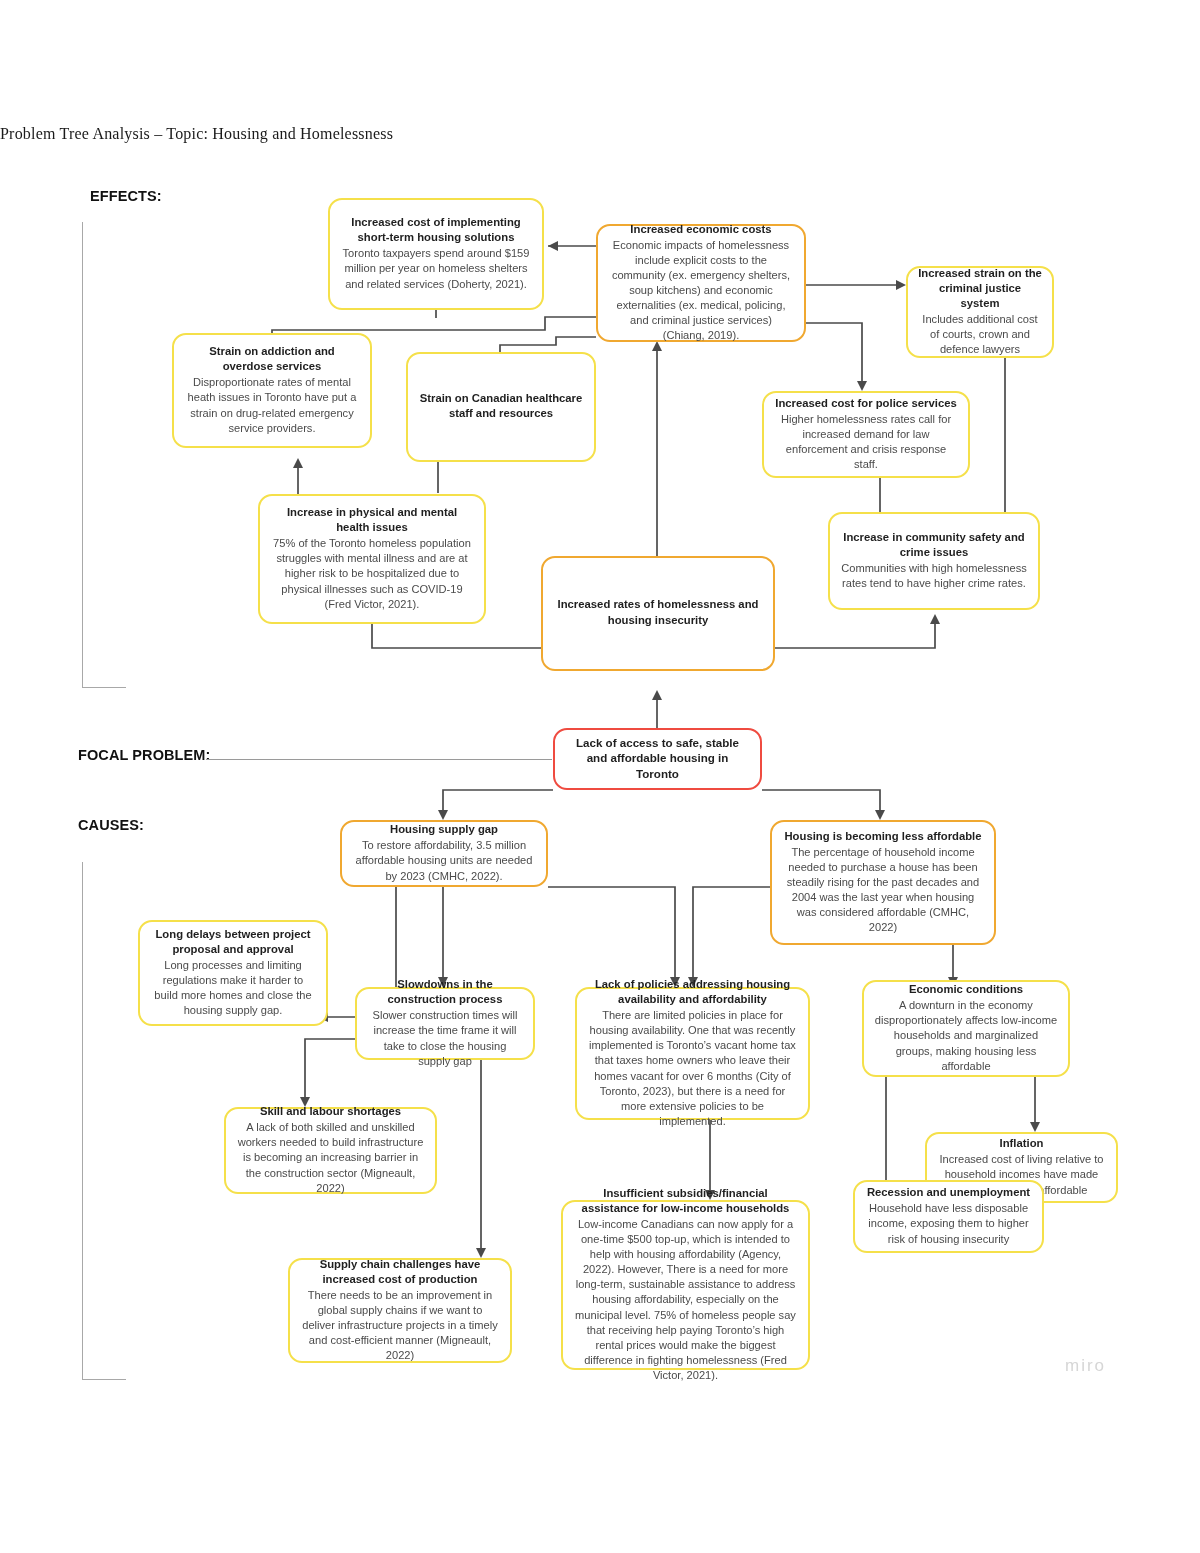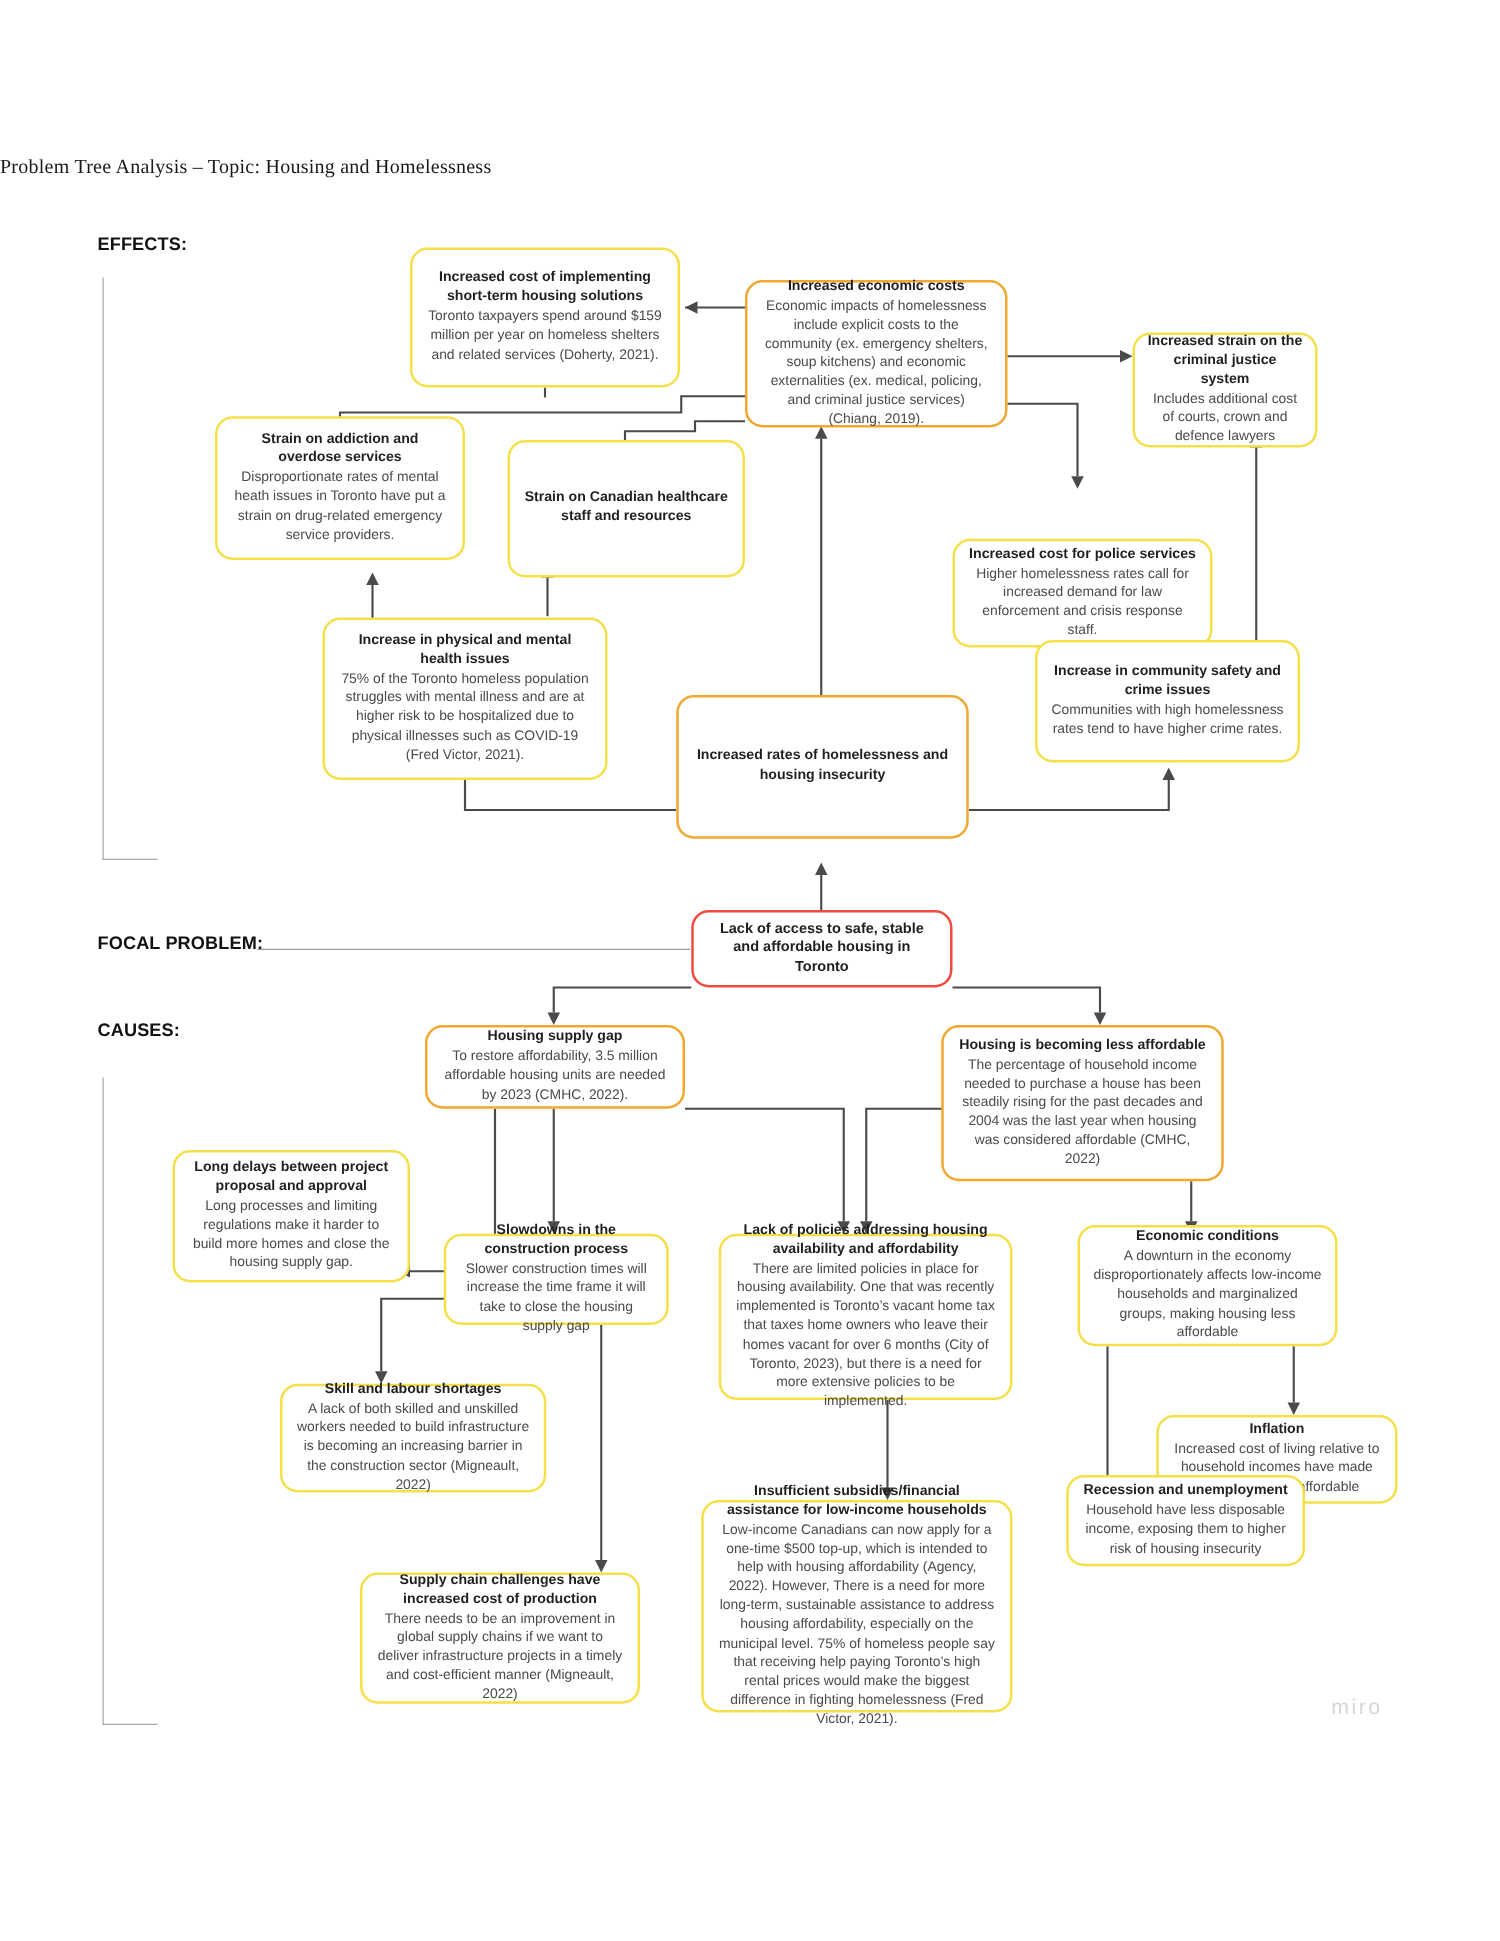--- a/index.html
+++ b/index.html
@@ -104,21 +104,21 @@
     text-align: right;
   }
 </style>
 </head>
 <body>
 
 <div id="canvas">
 
   <div class="title">Problem Tree Analysis – Topic: Housing and Homelessness</div>
 
-  <div class="section-label" style="left:78px; top:188px;">EFFECTS:</div>
+  <div class="section-label" style="left:90px; top:188px;">EFFECTS:</div>
   <div class="section-label" style="left:78px; top:747px;">FOCAL PROBLEM:</div>
   <div class="section-label" style="left:78px; top:817px;">CAUSES:</div>
 
   <div class="bracket" style="left:82px; top:222px; width:44px; height:466px;"></div>
   <div class="bracket" style="left:82px; top:862px; width:44px; height:518px;"></div>
   <div class="focal-rule" style="left:206px; top:759px; width:346px;"></div>
 
   <svg class="conn" style="left:0; top:0; width:1200px; height:1553px;" viewBox="0 0 1200 1553">
 
     <path d="M 596 246 L 548 246"></path>
@@ -217,21 +217,21 @@
 
   <div class="node" style="left:172px; top:333px; width:200px; height:115px;">
     <div class="nt">Strain on addiction and overdose services</div>
     <div class="nb">Disproportionate rates of mental heath issues in Toronto have put a strain on drug-related emergency service providers.</div>
   </div>
 
   <div class="node" style="left:406px; top:352px; width:190px; height:110px;">
     <div class="nt">Strain on Canadian healthcare staff and resources</div>
   </div>
 
-  <div class="node" style="left:762px; top:391px; width:208px; height:87px;margin-top:40px;">
+  <div class="node" style="left:762px; top:391px; width:208px; height:87px;">
     <div class="nt">Increased cost for police services</div>
     <div class="nb">Higher homelessness rates call for increased demand for law enforcement and crisis response staff.</div>
   </div>
 
   <div class="node" style="left:258px; top:494px; width:228px; height:130px;">
     <div class="nt">Increase in physical and mental health issues</div>
     <div class="nb">75% of the Toronto homeless population struggles with mental illness and are at higher risk to be hospitalized due to physical illnesses such as COVID-19 (Fred Victor, 2021).</div>
   </div>
 
   <div class="node" style="left:828px; top:512px; width:212px; height:98px;">
@@ -245,21 +245,21 @@
 
   <div class="node focal" style="left:553px; top:728px; width:209px; height:62px;">
     <div class="nt">Lack of access to safe, stable and affordable housing in Toronto</div>
   </div>
 
   <div class="node orange" style="left:340px; top:820px; width:208px; height:67px;">
     <div class="nt">Housing supply gap</div>
     <div class="nb">To restore affordability, 3.5 million affordable housing units are needed by 2023 (CMHC, 2022).</div>
   </div>
 
-  <div class="node orange" style="left:753px; top:820px; width:226px; height:125px;">
+  <div class="node orange" style="left:770px; top:820px; width:226px; height:125px;">
     <div class="nt">Housing is becoming less affordable</div>
     <div class="nb">The percentage of household income needed to purchase a house has been steadily rising for the past decades and 2004 was the last year when housing was considered affordable (CMHC, 2022)</div>
   </div>
 
   <div class="node" style="left:355px; top:987px; width:180px; height:73px;">
     <div class="nt">Slowdowns in the construction process</div>
     <div class="nb">Slower construction times will increase the time frame it will take to close the housing supply gap</div>
   </div>
 
   <div class="node" style="left:138px; top:920px; width:190px; height:106px;">

